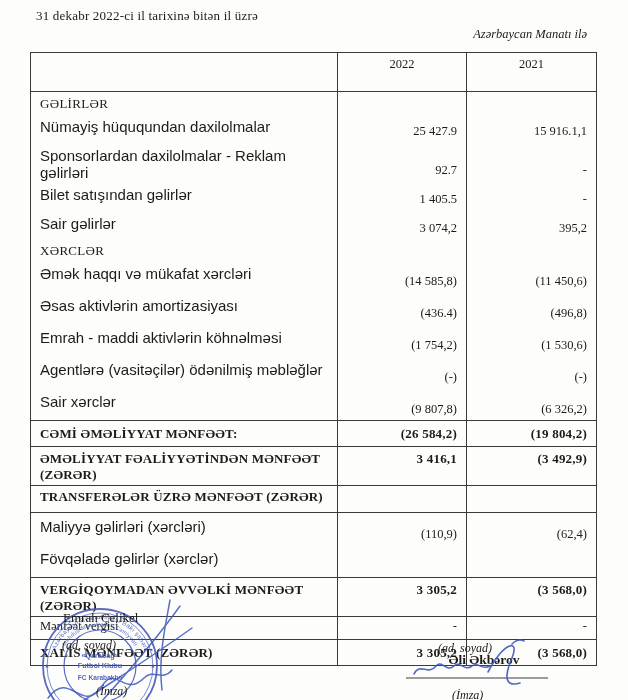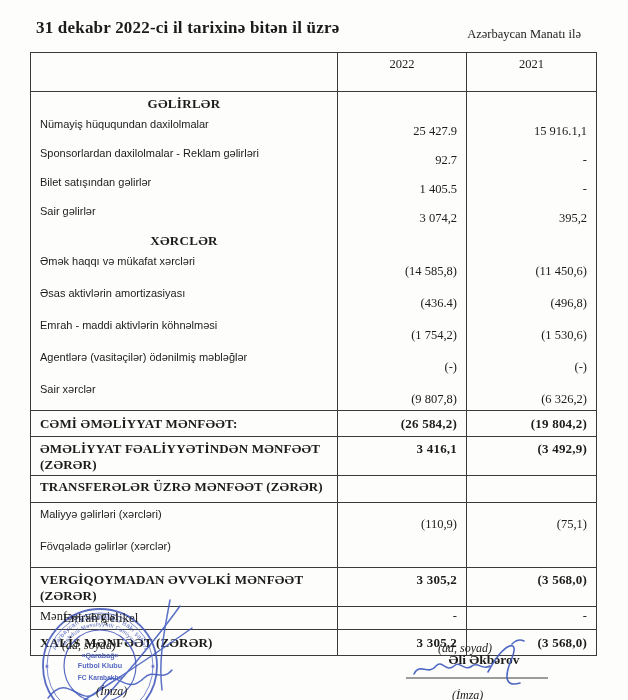--- a/index.html
+++ b/index.html
@@ -3,47 +3,47 @@
 <meta charset="utf-8">
 <style>
   html,body{margin:0;padding:0;}
   body{
     width:628px;height:700px;position:relative;overflow:hidden;
     background:#fdfdfb;color:#1b1b1b;
     font-family:"Liberation Serif", serif;
   }
   .doc-title{
     position:absolute;left:36px;top:8px;
-    font-weight:bold;font-size:17px;letter-spacing:.2px;margin-top:10px;
+    font-weight:normal;font-size:13px;letter-spacing:.2px;
   }
   .currency-note{
-    position:absolute;right:47px;top:27px;
-    font-size:12.5px;
+    position:absolute;right:41px;top:27px;
+    font-style:italic;font-size:12.5px;
   }
   table.fin{
     position:absolute;left:30px;top:52px;width:566px;
     border-collapse:collapse;table-layout:fixed;
     border:1.6px solid #3a3a3a;
   }
   table.fin td{
     border-left:1px solid #3a3a3a;border-right:1px solid #3a3a3a;
     padding:0 9px;font-size:12.5px;overflow:hidden;
   }
   td.lbl{text-align:left;}
   td.num{text-align:right;}
   tr.r-colhdr td{
     height:34px;border-bottom:1px solid #3a3a3a;
     text-align:center;vertical-align:top;padding-top:4px;font-size:12.5px;
   }
   tr.r-sec td{
-    height:20px;font-weight:bold;font-size:13px;
-    vertical-align:bottom;padding-bottom:1px;letter-spacing:.3px;text-align:center;
+    height:20px;font-weight:normal;font-size:13px;
+    vertical-align:bottom;padding-bottom:1px;letter-spacing:.3px;
   }
   tr.r-item td.lbl, tr.r-itemx td.lbl{
-    font-family:"Liberation Sans", sans-serif;font-size:11px;
+    font-family:"Liberation Sans", sans-serif;font-size:15px;
     vertical-align:top;padding-top:5px;
   }
   tr.r-item td{height:24px;}
   tr.r-itemx td{height:27px;}
   tr.r-item td.num, tr.r-itemx td.num{vertical-align:bottom;padding-bottom:3px;}
   tr.r-total td{
     height:25px;font-weight:bold;font-size:13px;letter-spacing:.2px;
     border-top:1.6px solid #3a3a3a;border-bottom:1.6px solid #3a3a3a;
     vertical-align:middle;
   }
@@ -154,21 +154,21 @@
       <td class="num">(3 492,9)</td>
     </tr>
     <tr class="r-bhdr">
       <td class="lbl">TRANSFERƏLƏR ÜZRƏ MƏNFƏƏT (ZƏRƏR)</td>
       <td class="num"></td>
       <td class="num"></td>
     </tr>
     <tr class="r-itemx">
       <td class="lbl">Maliyyə gəlirləri (xərcləri)</td>
       <td class="num">(110,9)</td>
-      <td class="num">(75,1)</td>
+      <td class="num">(62,4)</td>
     </tr>
     <tr class="r-itemx">
       <td class="lbl">Fövqəladə gəlirlər (xərclər)</td>
       <td class="num"></td>
       <td class="num"></td>
     </tr>
     <tr class="r-b2">
       <td class="lbl">VERGİQOYMADAN ƏVVƏLKİ MƏNFƏƏT (ZƏRƏR)</td>
       <td class="num">3 305,2</td>
       <td class="num">(3 568,0)</td>

